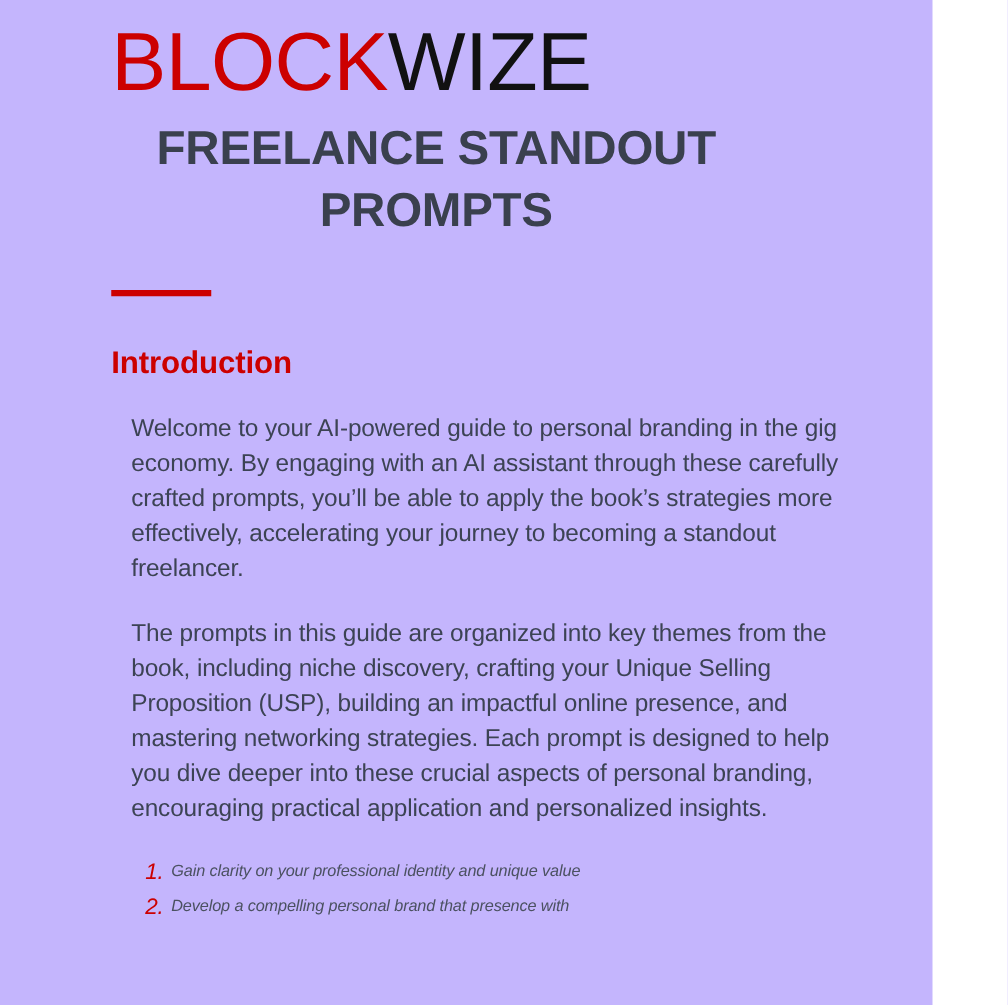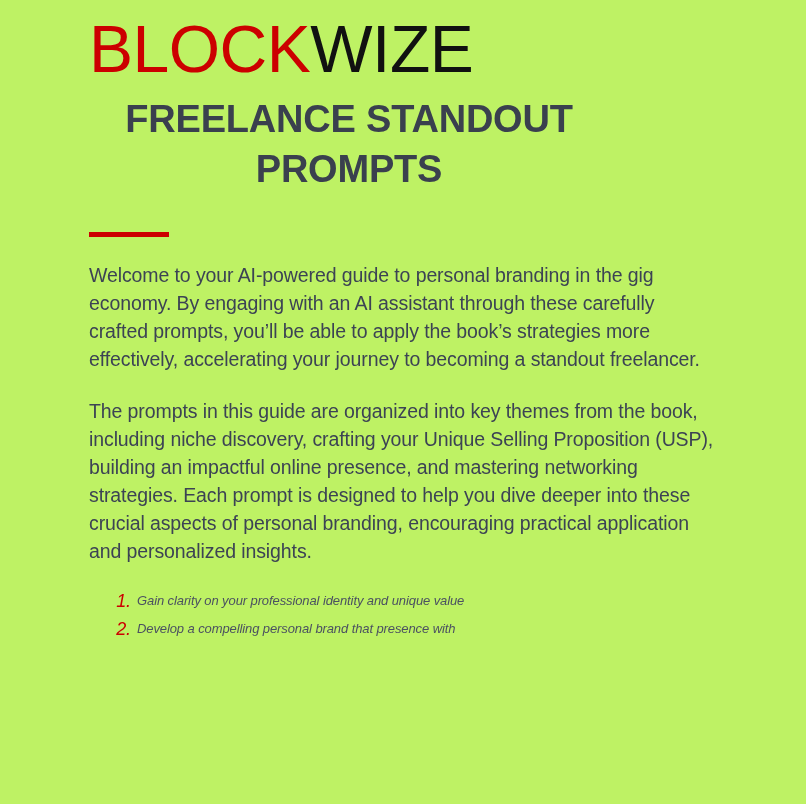--- a/index.html
+++ b/index.html
@@ -11,23 +11,23 @@
   body {
     width: 806px;
     height: 804px;
     overflow: hidden;
     font-family: "Liberation Sans", sans-serif;
     -webkit-font-smoothing: antialiased;
   }
 
   .page {
     position: relative;
-    width: 806px;
+    width: 746px;
     height: 804px;
-    background: #bef264;
+    background: #c4b5fd;
     box-sizing: border-box;
     padding: 0;
   }
 
   .content {
     position: absolute;
     left: 89px;
     top: 0;
     width: 626px;
   }
@@ -79,21 +79,21 @@
     font-family: "Liberation Sans", sans-serif;
     font-size: 25px;
     font-weight: bold;
     line-height: 1.2;
     color: #cc0000;
     letter-spacing: -0.1px;
   }
 
   
   .body-copy {
-    margin: 0;
+    margin: 16px;
     margin-top: 24px;
     font-family: "Liberation Sans", sans-serif;
     font-size: 19.5px;
     line-height: 28px;
     color: #3c4354;
     letter-spacing: -0.1px;
   }
 
   
   .ordered-list {
@@ -129,20 +129,21 @@
 
 <div class="page">
   <div class="content">
 
     <h1 class="brand"><span class="brand-a">BLOCK</span><span class="brand-b">WIZE</span></h1>
 
     <h2 class="doc-title">FREELANCE STANDOUT PROMPTS</h2>
 
     <hr class="divider">
 
+    <h3 class="section-heading">Introduction</h3>
 
     <p class="body-copy">Welcome to your AI-powered guide to personal branding in the gig economy. By engaging with an AI assistant through these carefully crafted prompts, you’ll be able to apply the book’s strategies more effectively, accelerating your journey to becoming a standout freelancer.</p>
 
     <p class="body-copy">The prompts in this guide are organized into key themes from the book, including niche discovery, crafting your Unique Selling Proposition (USP), building an impactful online presence, and mastering networking strategies. Each prompt is designed to help you dive deeper into these crucial aspects of personal branding, encouraging practical application and personalized insights.</p>
 
 
     <ol class="ordered-list">
       <li>Gain clarity on your professional identity and unique value</li>
       <li>Develop a compelling personal brand that presence with</li>
     </ol>

